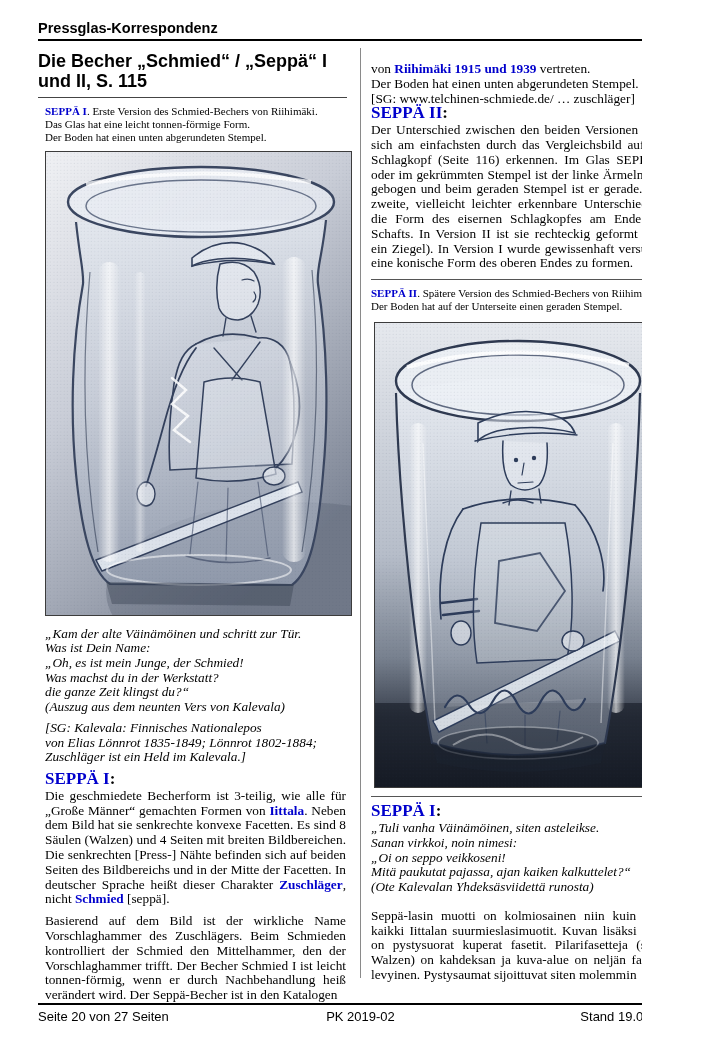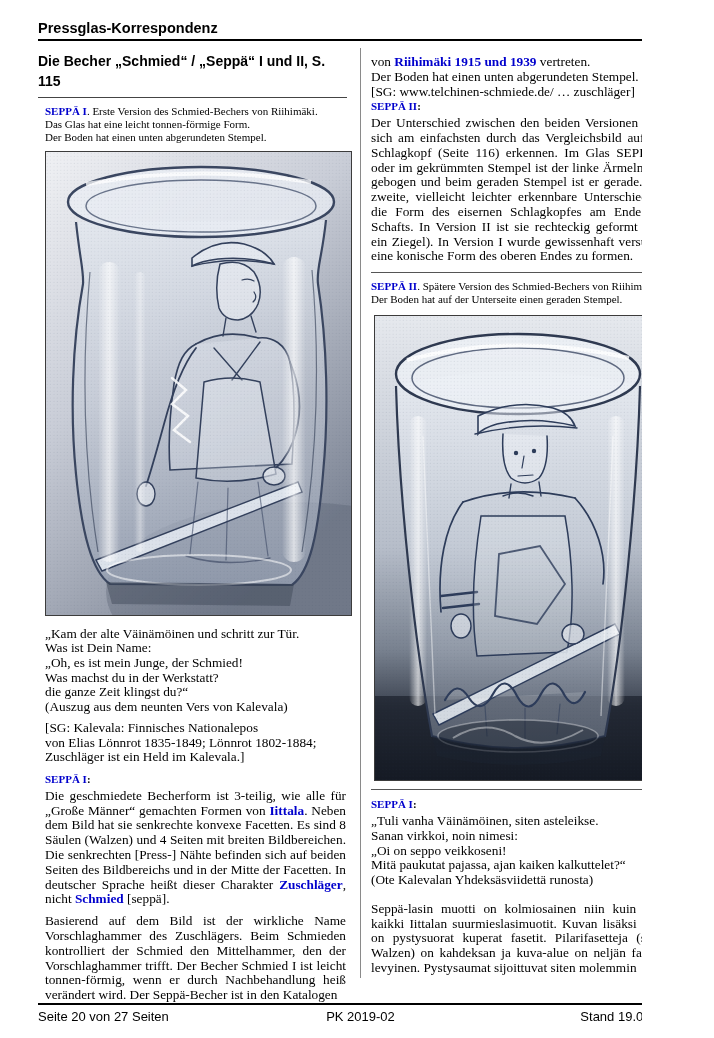--- a/index.html
+++ b/index.html
@@ -12,33 +12,33 @@
   .ftr-rule{position:absolute;left:38px;width:645px;top:1003px;height:2px;background:#000;}
   .ftr{position:absolute;left:38px;width:645px;top:1009px;height:20px;
        font-family:"Liberation Sans",sans-serif;font-size:13px;}
   .ftr .c{position:absolute;left:50%;transform:translateX(-50%);}
   .ftr .r{position:absolute;right:0;}
   .col-divider{position:absolute;left:360px;top:48px;width:1px;height:930px;background:#8a8a8a;}
   
   .col{position:absolute;top:48px;}
   .col-left{left:45px;width:301px;}
   .col-right{left:371px;width:296px;}
-  .title{font-family:"Liberation Sans",sans-serif;font-weight:bold;font-size:14px;line-height:20px;
+  .title{font-family:"Liberation Sans",sans-serif;font-weight:bold;font-size:18px;line-height:20px;
          margin:3px 0 0 -7px;width:309px;}
   .rule1{height:1px;background:#444;margin:6px 0 0 -7px;width:309px;}
   .caption{font-family:Liberation Serif, serif;font-size:11px;line-height:13.2px;margin:7px 0 0 0;}
   .blue{color:#0000cc;font-weight:bold;}
   .photo{box-sizing:border-box;border:1px solid #3c3c3c;margin:6px 0 0 0;padding:0;background:#cfd3db;}
   .photo1{width:307px;height:465px;}
   .photo2{width:288px;height:466px;margin-left:3px;margin-top:8px;}
   .photo svg{display:block;}
   .qblock{margin:11px 0 0 0;}
-  .qline{font-size:13.3px;line-height:14.7px;}
+  .qline{font-size:13.3px;line-height:14.7px;font-style:italic;}
   .note{margin-top:6px;}
-  .heading{margin:7px 0 0 0;font-size:11px;line-height:14.8px;font-weight:bold;}
+  .heading{margin:7px 0 0 0;font-size:17px;line-height:14.8px;font-weight:bold;}
   .body{font-size:13.3px;line-height:14.8px;margin:2px 0 0 0;}
   .just{text-align:justify;}
   .mt8{margin-top:0;}
   .mt7{margin-top:7px;}
   .mt9{margin-top:14px;}
   .rule2{height:1px;background:#555;margin:8px 0 0 0;width:296px;}
   .bold-b{font-weight:bold;color:#0000cc;}
 </style>
 </head>
 <body>
@@ -141,21 +141,21 @@
     </div>
 
     <div class="heading"><span class="blue">SEPPÄ I</span><span>:</span></div>
 
     <div class="body just"><span>Die geschmiedete Becherform ist 3-teilig, wie alle für „Große Männer“ gemachten Formen von </span><span class="bold-b">Iittala</span><span>. Neben dem Bild hat sie senkrechte konvexe Facetten. Es sind 8 Säulen (Walzen) und 4 Seiten mit breiten Bildbereichen. Die senkrechten [Press-] Nähte befinden sich auf beiden Seiten des Bildbereichs und in der Mitte der Facetten. In deutscher Sprache heißt dieser Charakter </span><span class="bold-b">Zuschläger</span><span>, nicht </span><span class="bold-b">Schmied</span><span> [seppä].</span></div>
 
     <div class="body just mt7">Basierend auf dem Bild ist der wirkliche Name Vorschlaghammer des Zuschlägers. Beim Schmieden kontrolliert der Schmied den Mittelhammer, den der Vorschlaghammer trifft. Der Becher Schmied I ist leicht tonnen-förmig, wenn er durch Nachbehandlung heiß verändert wird. Der Seppä-Becher ist in den Katalogen</div>
   </div>
 
   <div class="col col-right">
-    <div class="body" style="margin-top:7px;">
+    <div class="body" style="margin-top:14px;">
       <div><span>von </span><span class="bold-b">Riihimäki 1915 und 1939</span><span> vertreten.</span></div>
       <div>Der Boden hat einen unten abgerundeten Stempel.</div>
     </div>
 
     <div class="body mt8">[SG: www.telchinen-schmiede.de/ … zuschläger]</div>
 
     <div class="heading mt8"><span class="blue">SEPPÄ II</span><span>:</span></div>
 
     <div class="body just">Der Unterschied zwischen den beiden Versionen lässt sich am einfachsten durch das Vergleichsbild auf der Schlagkopf (Seite 116) erkennen. Im Glas SEPPÄ I oder im gekrümmten Stempel ist der linke Ärmelmund gebogen und beim geraden Stempel ist er gerade. Der zweite, vielleicht leichter erkennbare Unterschied ist die Form des eisernen Schlagkopfes am Ende des Schafts. In Version II ist sie rechteckig geformt (wie ein Ziegel). In Version I wurde gewissenhaft versucht, eine konische Form des oberen Endes zu formen.</div>
 

